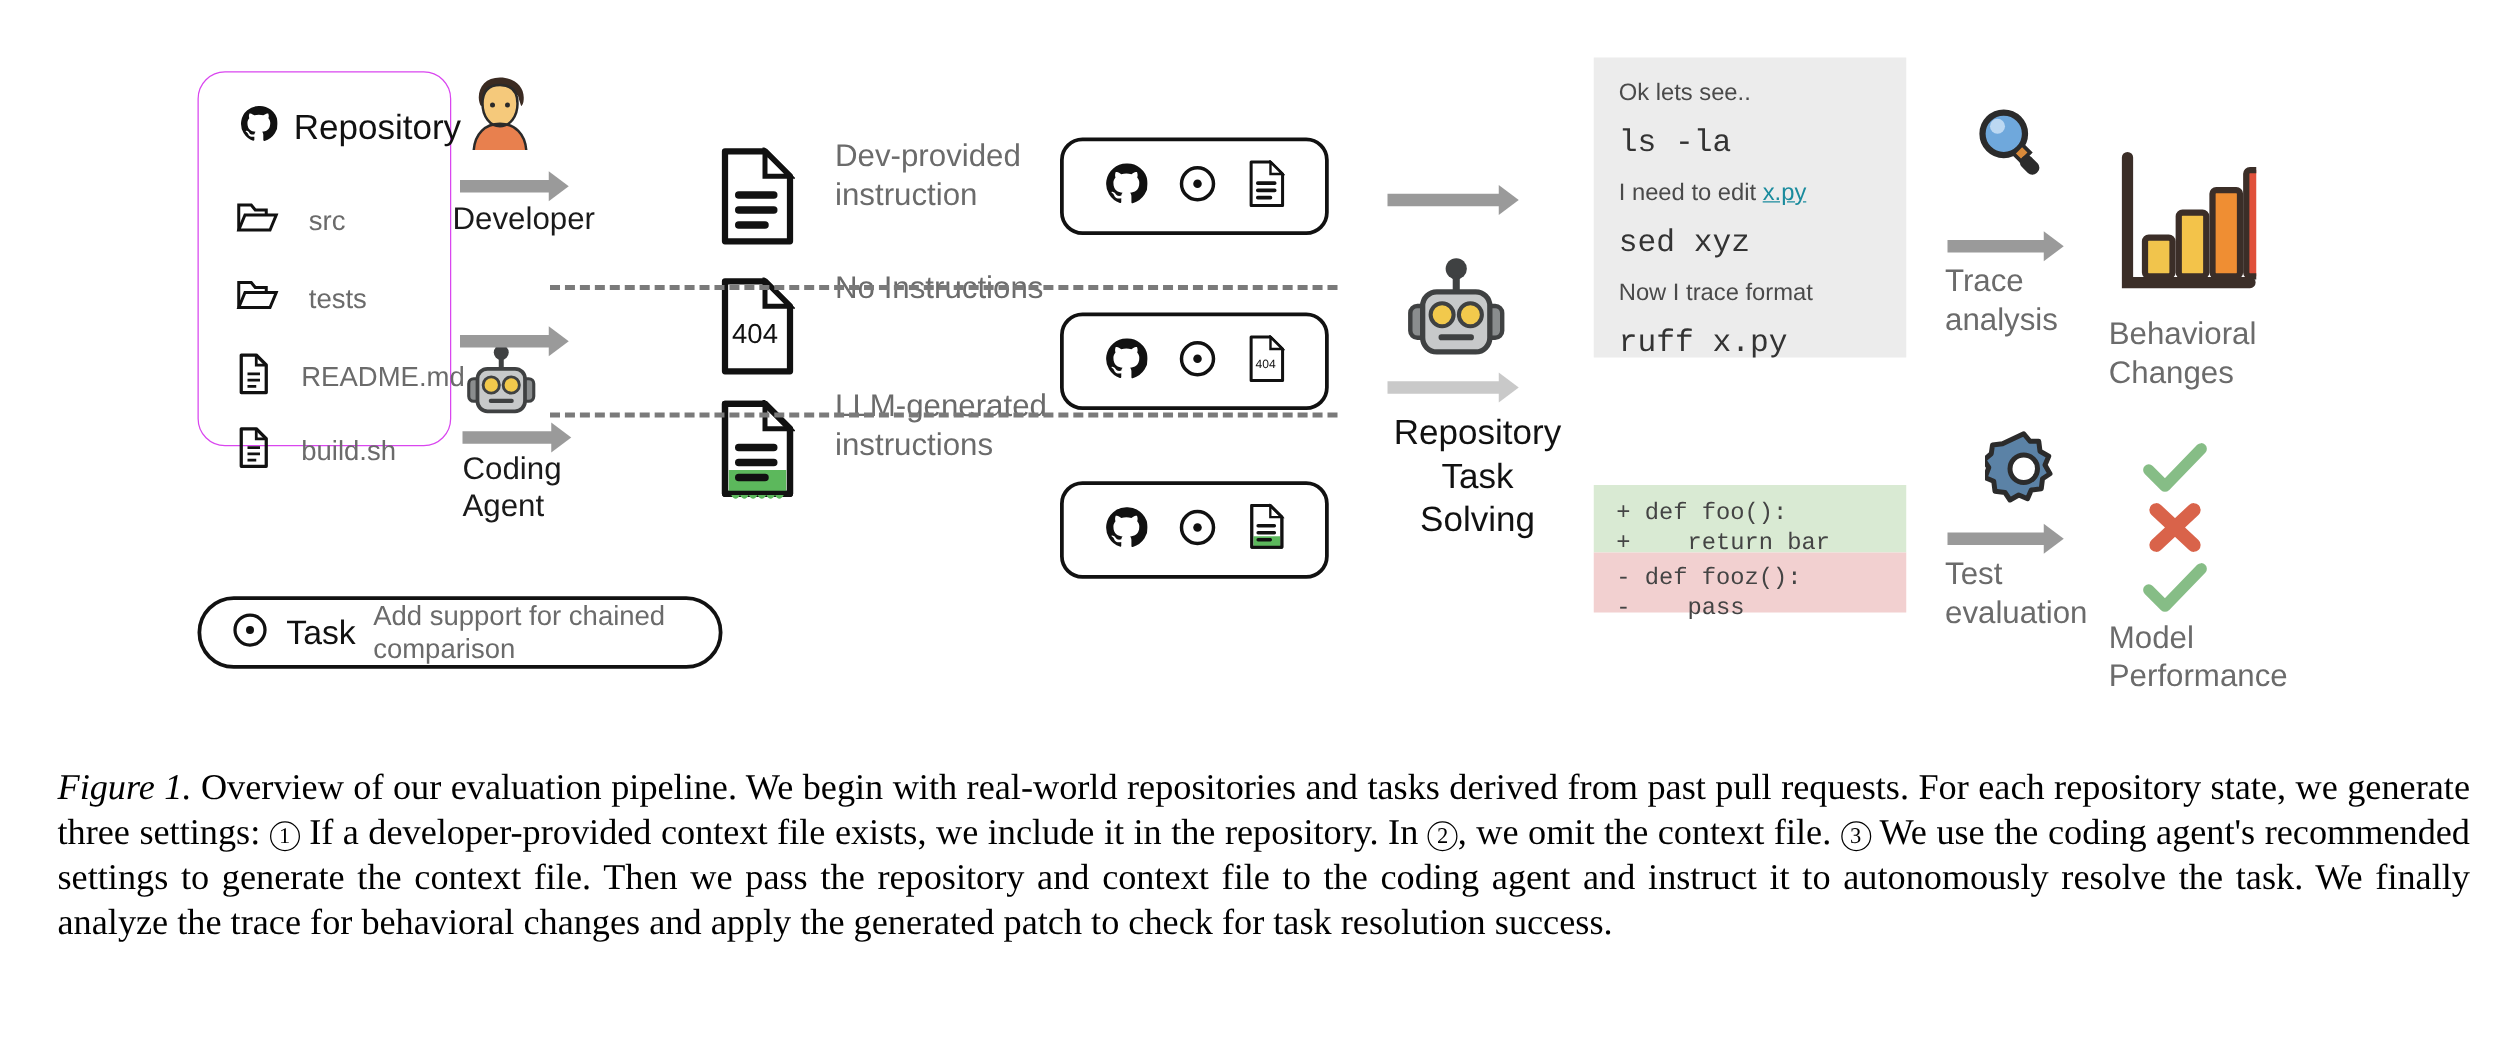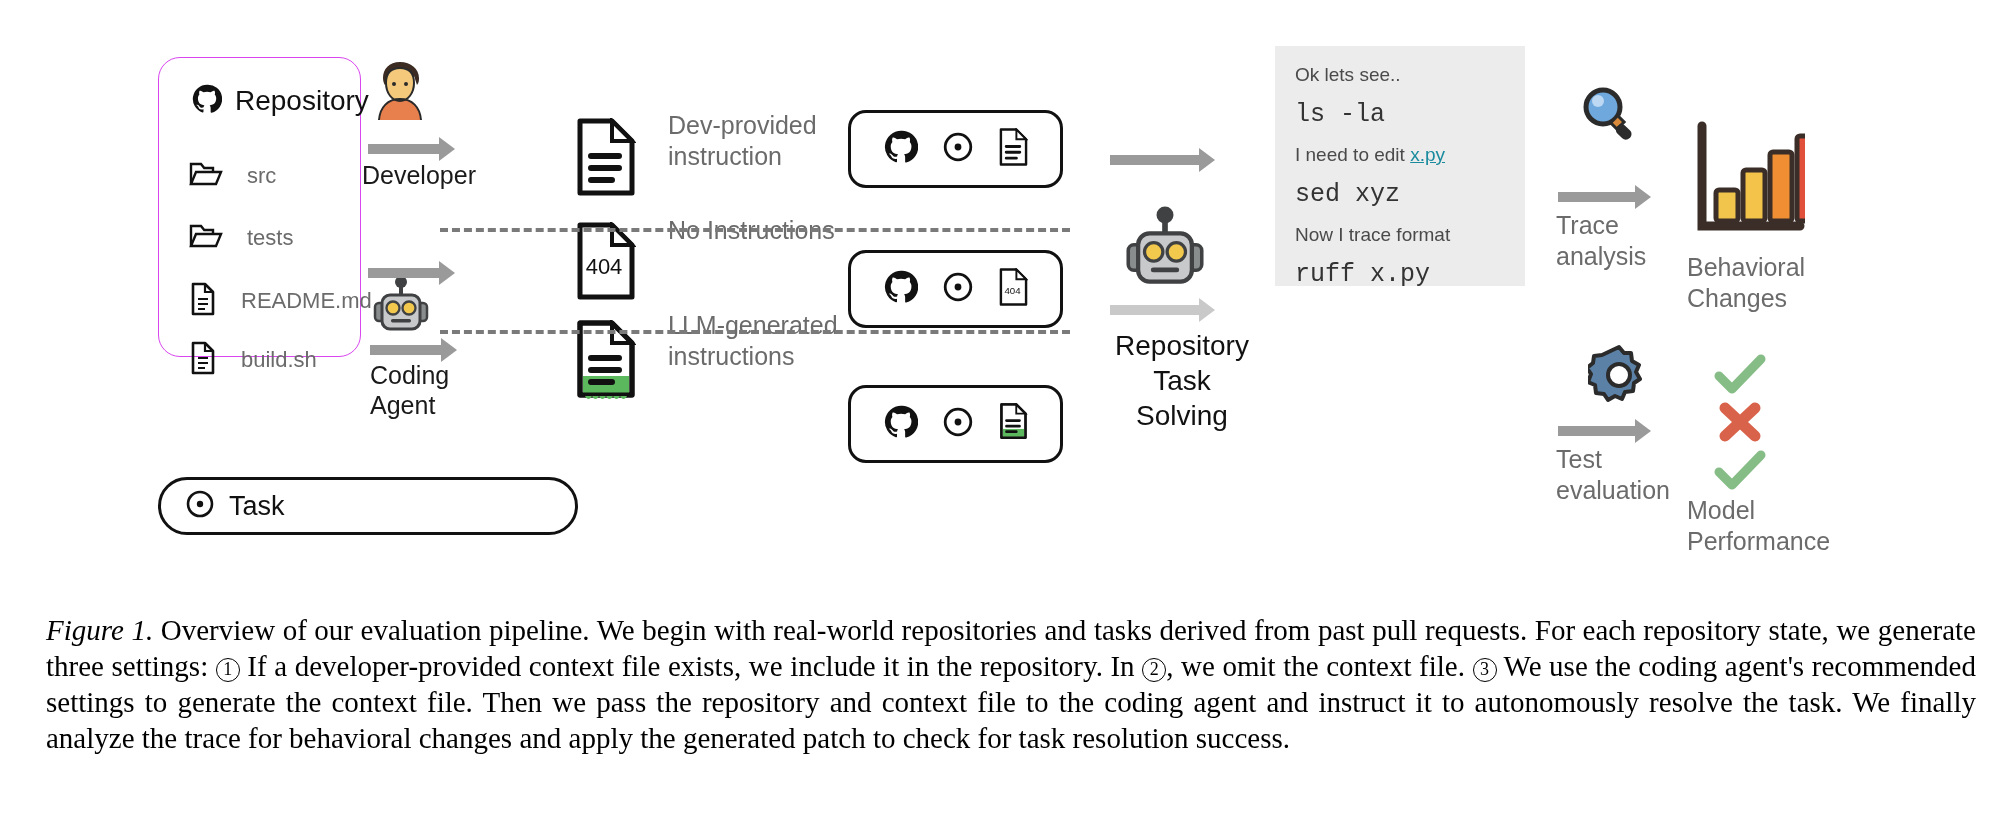--- a/index.html
+++ b/index.html
@@ -141,20 +141,21 @@
   </div>
 
   <div class="task-pill">
     <span>
       <svg width="30" height="30" viewBox="0 0 30 30">
           <circle cx="15" cy="15" r="12" fill="none" stroke="#111" stroke-width="2.6"></circle>
           <circle cx="15" cy="15" r="3.2" fill="#111"></circle>
         </svg>
     </span>
     <span class="tw">Task</span>
+    <span class="td">Add support for chained comparison</span>
   </div>
 
   <div class="abs" style="left:368px;top:58px;">
     <svg width="64" height="68" viewBox="0 0 64 68">
       <path fill="#3b2b22" d="M32 4c-11 0-17 7-17 16 0 3 1 6 2 7l3-3c-1-6 2-9 6-9 5 0 10 2 16 2 3 0 5 1 5 4l2 6c2-2 2-5 2-7 0-9-8-16-19-16z"></path>
       <path fill="#f5c97b" d="M32 10c-9 0-14 5-14 15 0 10 6 18 14 18s14-8 14-18c0-10-5-15-14-15z"></path>
       <path fill="#e8804e" d="M32 41c-12 0-20 8-21 21h42c-1-13-9-21-21-21z"></path>
       <path fill="none" stroke="#2a2a2a" stroke-width="2" d="M32 10c-9 0-14 5-14 15 0 10 6 18 14 18s14-8 14-18c0-10-5-15-14-15z"></path>
       <path fill="none" stroke="#2a2a2a" stroke-width="2" d="M11 62c1-13 9-21 21-21s20 8 21 21"></path>
       <circle cx="26" cy="26" r="2" fill="#2a2a2a"></circle>
@@ -302,20 +303,30 @@
 
   <div class="trace-panel">
     <div class="trace-line">Ok lets see..</div>
     <div class="trace-line mono">ls -la</div>
     <div class="trace-line"><span>I need to edit </span><span class="trace-link">x.py</span></div>
     <div class="trace-line mono">sed xyz</div>
     <div class="trace-line">Now I trace format</div>
     <div class="trace-line mono" style="margin-bottom:0;">ruff x.py</div>
   </div>
 
+  <div class="diff-panel">
+    <div class="diff-add">
+      <div class="diff-line">+ def foo():</div>
+      <div class="diff-line">+    return bar</div>
+    </div>
+    <div class="diff-del">
+      <div class="diff-line">- def fooz():</div>
+      <div class="diff-line">-    pass</div>
+    </div>
+  </div>
 
   <div class="abs" style="left:1578px;top:82px;">
     <svg width="62" height="62" viewBox="0 0 62 62">
       <circle cx="25" cy="25" r="17" fill="#6fa8dc" stroke="#2b2b2b" stroke-width="5"></circle>
       <circle cx="20" cy="19" r="6" fill="#bcd8f2"></circle>
       <rect x="34" y="36" width="10" height="9" transform="rotate(-45 39 40)" fill="#d98a3a" stroke="#2b2b2b" stroke-width="3"></rect>
       <rect x="40" y="42" width="11" height="17" rx="5" transform="rotate(-45 45 50)" fill="#2b2b2b"></rect>
     </svg>
   </div>
   <div class="arrow" style="left:1558px;top:192px;width:78px;"></div>

